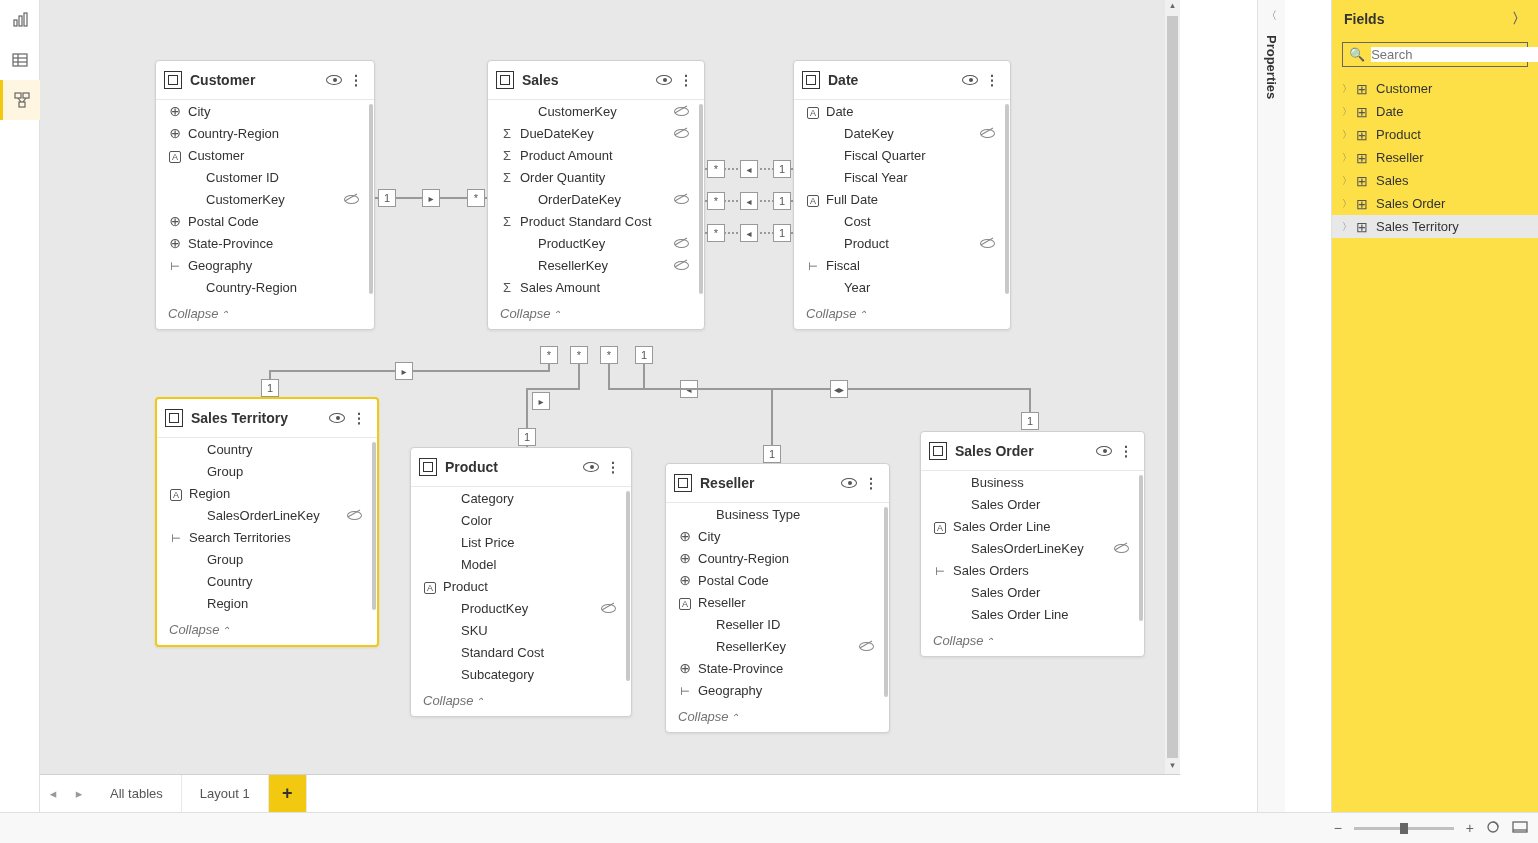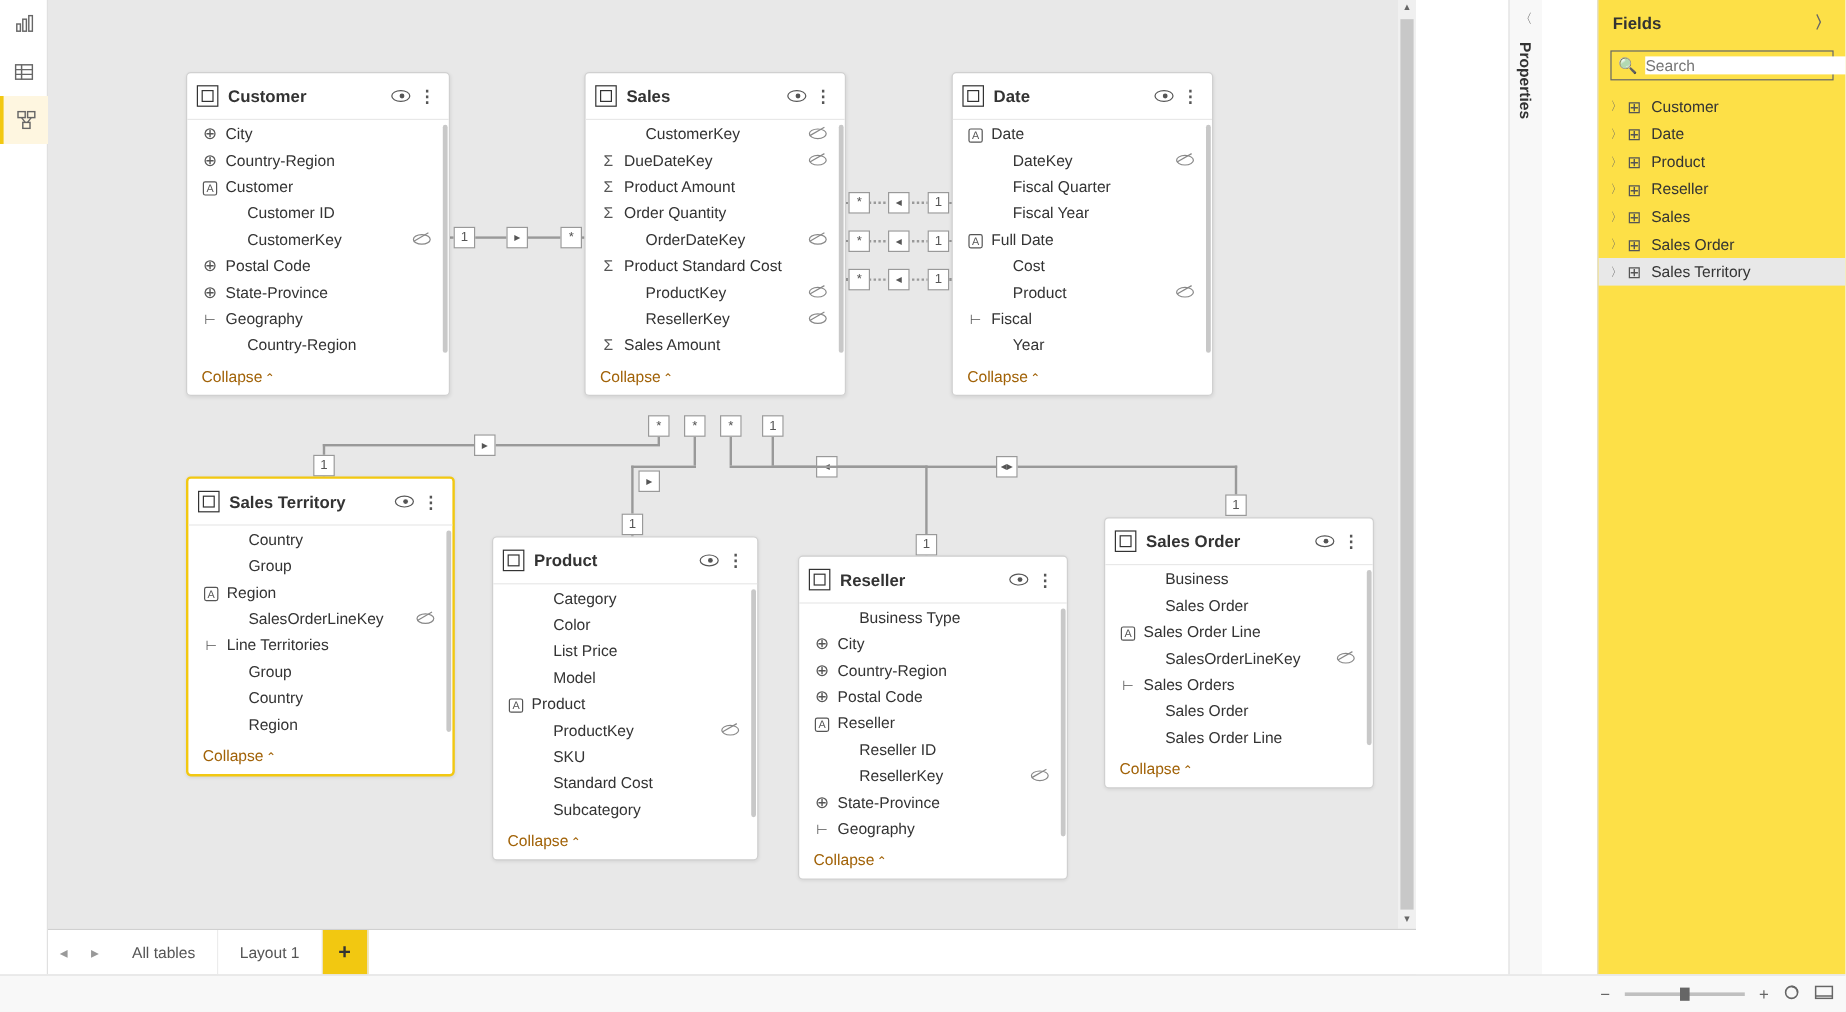--- a/index.html
+++ b/index.html
@@ -23,21 +23,21 @@
 .table-header .table-icon::before { content: ""; width: 8px; height: 8px; border: 1px solid #333; }
 .table-header .title { font-weight: 600; font-size: 14px; flex: 1; }
 .table-header .eye, .table-header .more { width: 20px; text-align: center; color: #555; cursor: pointer; }
 .field-list { position: relative; }
 .field-scroll { position: absolute; right: 1px; top: 4px; bottom: 4px; width: 4px; background: #c8c8c8; border-radius: 2px; }
 .field-row { display: flex; align-items: flex-end; padding: 3px 8px 3px 8px; font-size: 13px; color: #333; min-height: 22px; }
 .field-row .field-icon { width: 22px; text-align: center; color: #555; font-size: 13px; }
 .field-row .field-name { flex: 1; padding-left: 2px; }
 .field-row.indent .field-name { padding-left: 20px; }
 .field-row .hidden-icon { width: 22px; color: #888; }
-.collapse-link { padding: 8px 12px; color: #a16207; font-size: 13px; cursor: pointer; }
+.collapse-link { padding: 8px 12px; color: #737373; font-size: 13px; cursor: pointer; font-style: italic; }
 .collapse-link .chev { font-size: 10px; margin-left: 2px; }
 
 
 .rel-line { position: absolute; background: #999; }
 .rel-box { position: absolute; width: 18px; height: 18px; background: #fff; border: 1px solid #999; font-size: 11px; display: flex; align-items: center; justify-content: center; color: #555; }
 .rel-arrow { position: absolute; width: 18px; height: 18px; background: #fff; border: 1px solid #999; font-size: 10px; display: flex; align-items: center; justify-content: center; color: #555; }
 
 
 .layout-tabs { position: absolute; left: 0; right: 0; bottom: 0; height: 38px; background: #fff; border-top: 1px solid #d0d0d0; display: flex; align-items: center; }
 .tab-nav { width: 26px; text-align: center; color: #999; cursor: pointer; padding: 0 4px; }
@@ -342,21 +342,21 @@
             <span class="field-icon abc"></span>
             <span class="field-name">Region</span>
           </div>
           <div class="field-row indent">
             <span class="field-icon"></span>
             <span class="field-name">SalesOrderLineKey</span>
             <span class="hidden-icon hidden-eye"></span>
           </div>
           <div class="field-row">
             <span class="field-icon hier"></span>
-            <span class="field-name">Line Territories</span>
+            <span class="field-name">Search Territories</span>
           </div>
           <div class="field-row indent">
             <span class="field-icon"></span>
             <span class="field-name">Group</span>
           </div>
           <div class="field-row indent">
             <span class="field-icon"></span>
             <span class="field-name">Country</span>
           </div>
           <div class="field-row indent">

